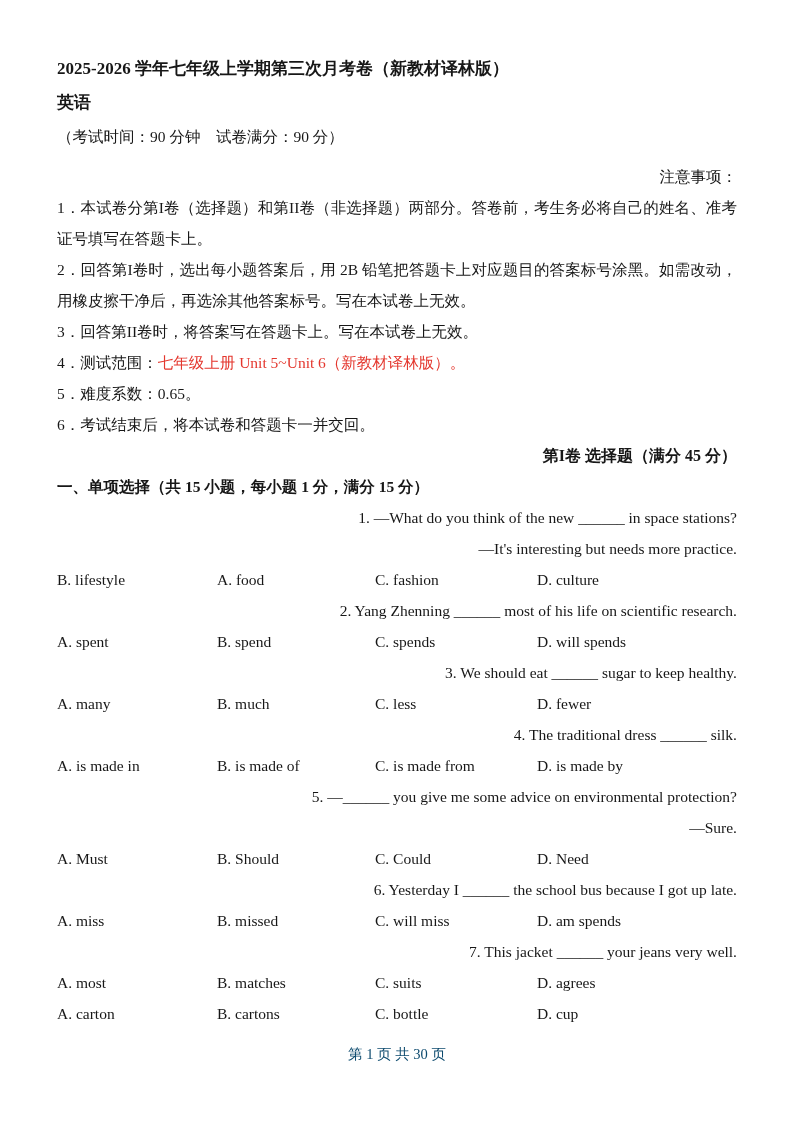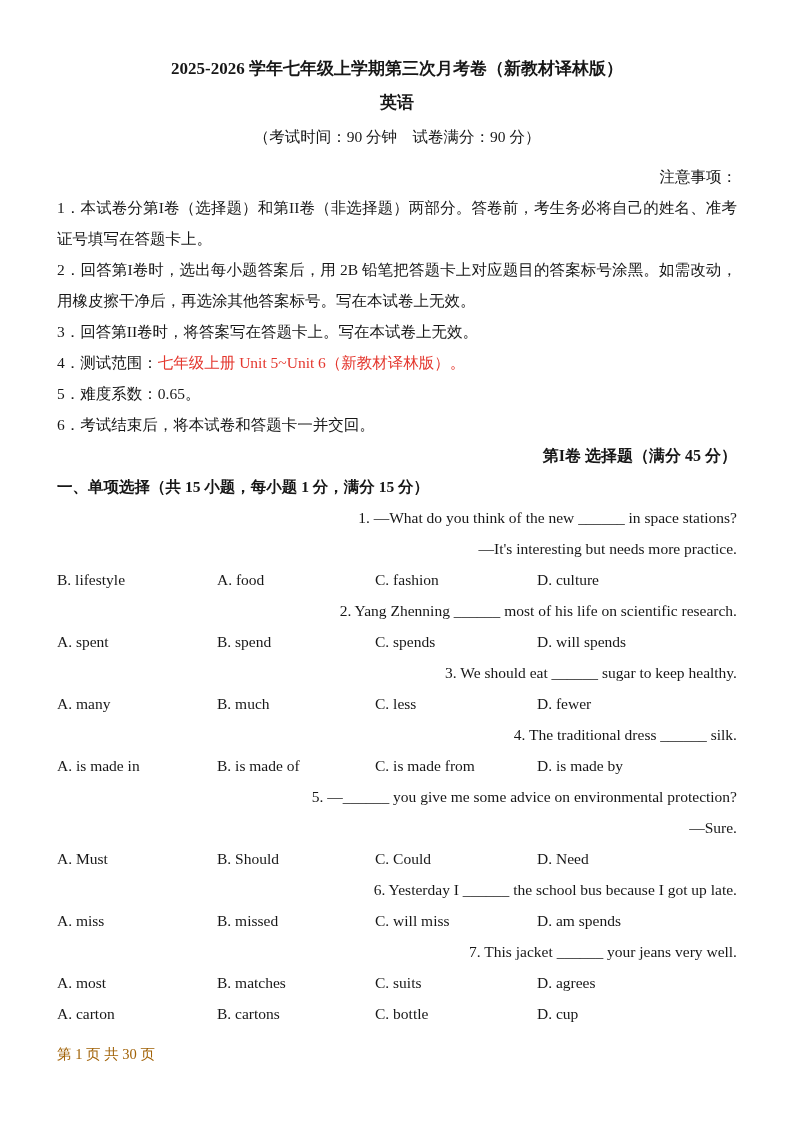--- a/index.html
+++ b/index.html
@@ -9,40 +9,41 @@
     width: 793px;
     height: 1122px;
     margin: 0 auto;
     background: #ffffff;
     padding: 52px 56px 0 57px;
     font-family: "Liberation Serif", "DejaVu Serif", serif;
     font-size: 15.5px;
     color: #171717;
     overflow: hidden;
   }
-  header .h-line { text-align: center; line-height: 34px; }
+  header .h-line { text-align: left; line-height: 34px; }
   .paper-title { font-size: 17px; font-weight: bold; }
   .subject-title { font-size: 17px; font-weight: bold; }
   .exam-info { font-size: 15.5px; font-weight: normal; }
   .body-block { margin-top: 7px; }
   .line, .notice-item, .qline { line-height: 31px; font-size: 15.5px; text-align: right; }
   .notice-item { text-align: justify; }
   .red { color: var(--highlight_red, #e4372e); }
   .part-title { text-align: right; font-weight: bold; font-size: 16px; line-height: 31px; }
   .section-title { font-weight: bold; font-size: 15.5px; line-height: 31px; }
   .options {
     display: grid;
     grid-template-columns: 160px 158px 162px auto;
     line-height: 31px;
   }
   footer {
     margin-top: 10px;
+    text-align: center;
     font-size: 14.5px;
     line-height: 31px;
-    color: #a16207;
+    color: #0c4a6e;
     font-family: Liberation Serif, serif;
   }
 </style>
 </head>
 <body>
 
 <div class="page">
 
   <header>
     <div class="h-line paper-title">2025-2026 学年七年级上学期第三次月考卷（新教材译林版）</div>

